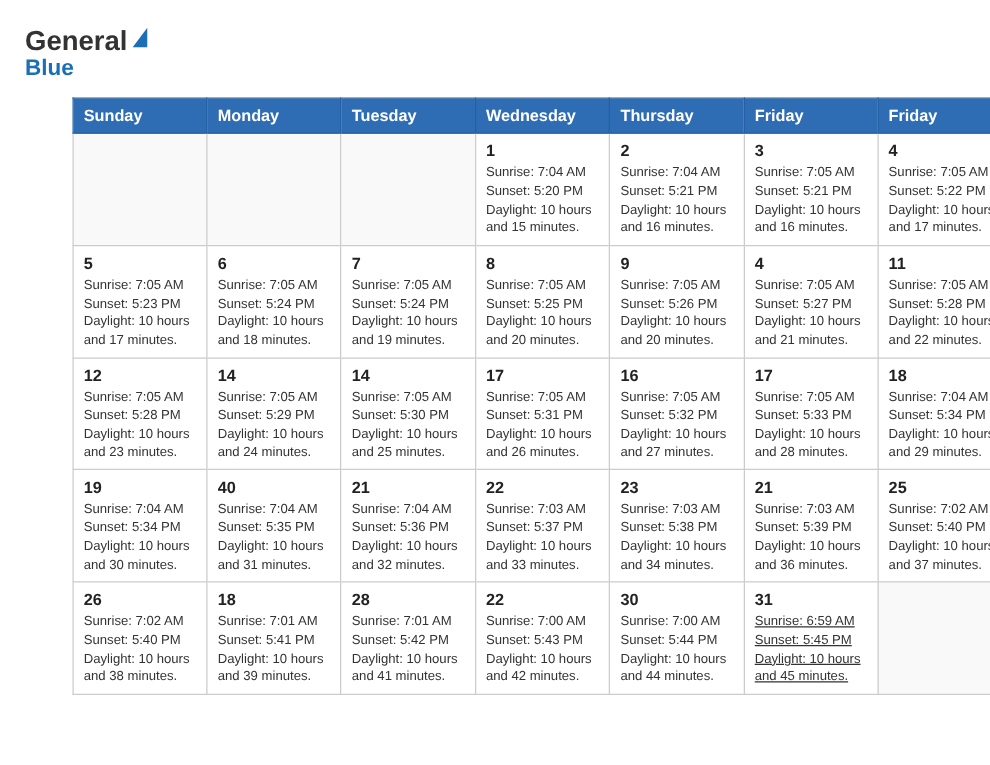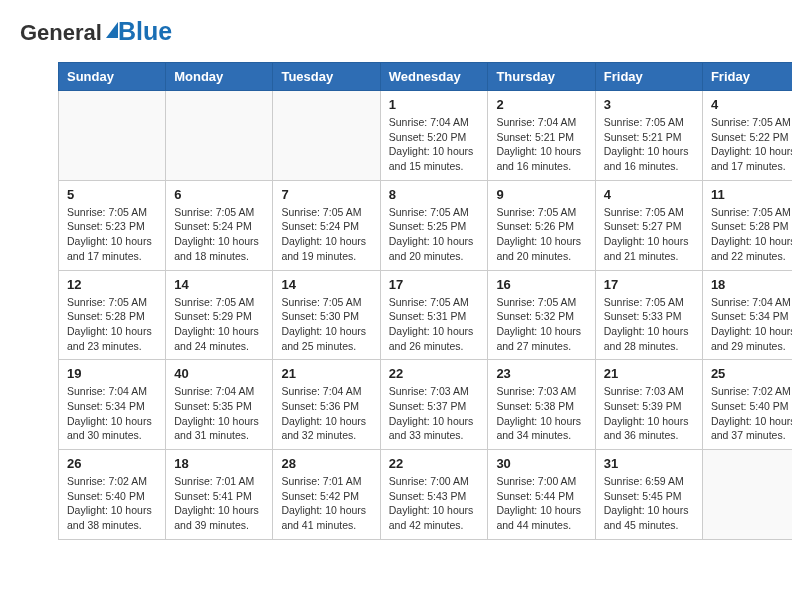--- a/index.html
+++ b/index.html
@@ -11,21 +11,21 @@
       padding: 20px;
     }
     .header {
       display: flex;
       justify-content: space-between;
       align-items: flex-start;
       margin-bottom: 16px;
     }
     .logo {
       display: flex;
-      flex-direction: row;
+      flex-direction: column;
       align-items: flex-start;
       justify-content: center;
     }
     .logo-general {
       color: #333;
     }
     .logo-blue {
       color: #1a6fb5;
     }
     .title-block {
@@ -85,21 +85,21 @@
 <div class="header">
   <div class="logo">
     <div style="display:flex; align-items:center;">
       <span class="logo-general" style="font-size:22px;font-weight:bold;color:#333;">General</span>
       <span style="display:inline-block;margin-left:2px;margin-bottom:2px;">
         <svg width="14" height="16" viewBox="0 0 14 16">
             <polygon points="2,16 14,16 14,0" fill="#1a6fb5"></polygon>
           </svg>
       </span>
     </div>
-    <span class="logo-blue" style="font-size:25px;font-weight:bold;color:#1a6fb5;line-height:0.9;">Blue</span>
+    <span class="logo-blue" style="font-size:18px;font-weight:bold;color:#1a6fb5;line-height:0.9;">Blue</span>
   </div>
   <div class="title-block">
     <div class="month-title"></div>
     <div class="location-title"></div>
   </div>
 </div>
 
 <table class="calendar">
   <thead>
     <tr>
@@ -330,21 +330,21 @@
         </td>
         <td>
           <div class="day-num">30</div>
           <div class="day-info" style="white-space: pre-line;">Sunrise: 7:00 AM
 Sunset: 5:44 PM
 Daylight: 10 hours
 and 44 minutes.</div>
         </td>
         <td>
           <div class="day-num">31</div>
-          <div class="day-info" style="white-space: pre-line;">Sunrise: 6:59 AM
+          <div class="day-info" style="white-space: pre-line; text-decoration: underline;">Sunrise: 6:59 AM
 Sunset: 5:45 PM
 Daylight: 10 hours
 and 45 minutes.</div>
         </td>
         <td class="empty"></td>
       </tr>
     </tbody>
 </table>
 
 </body></html>

